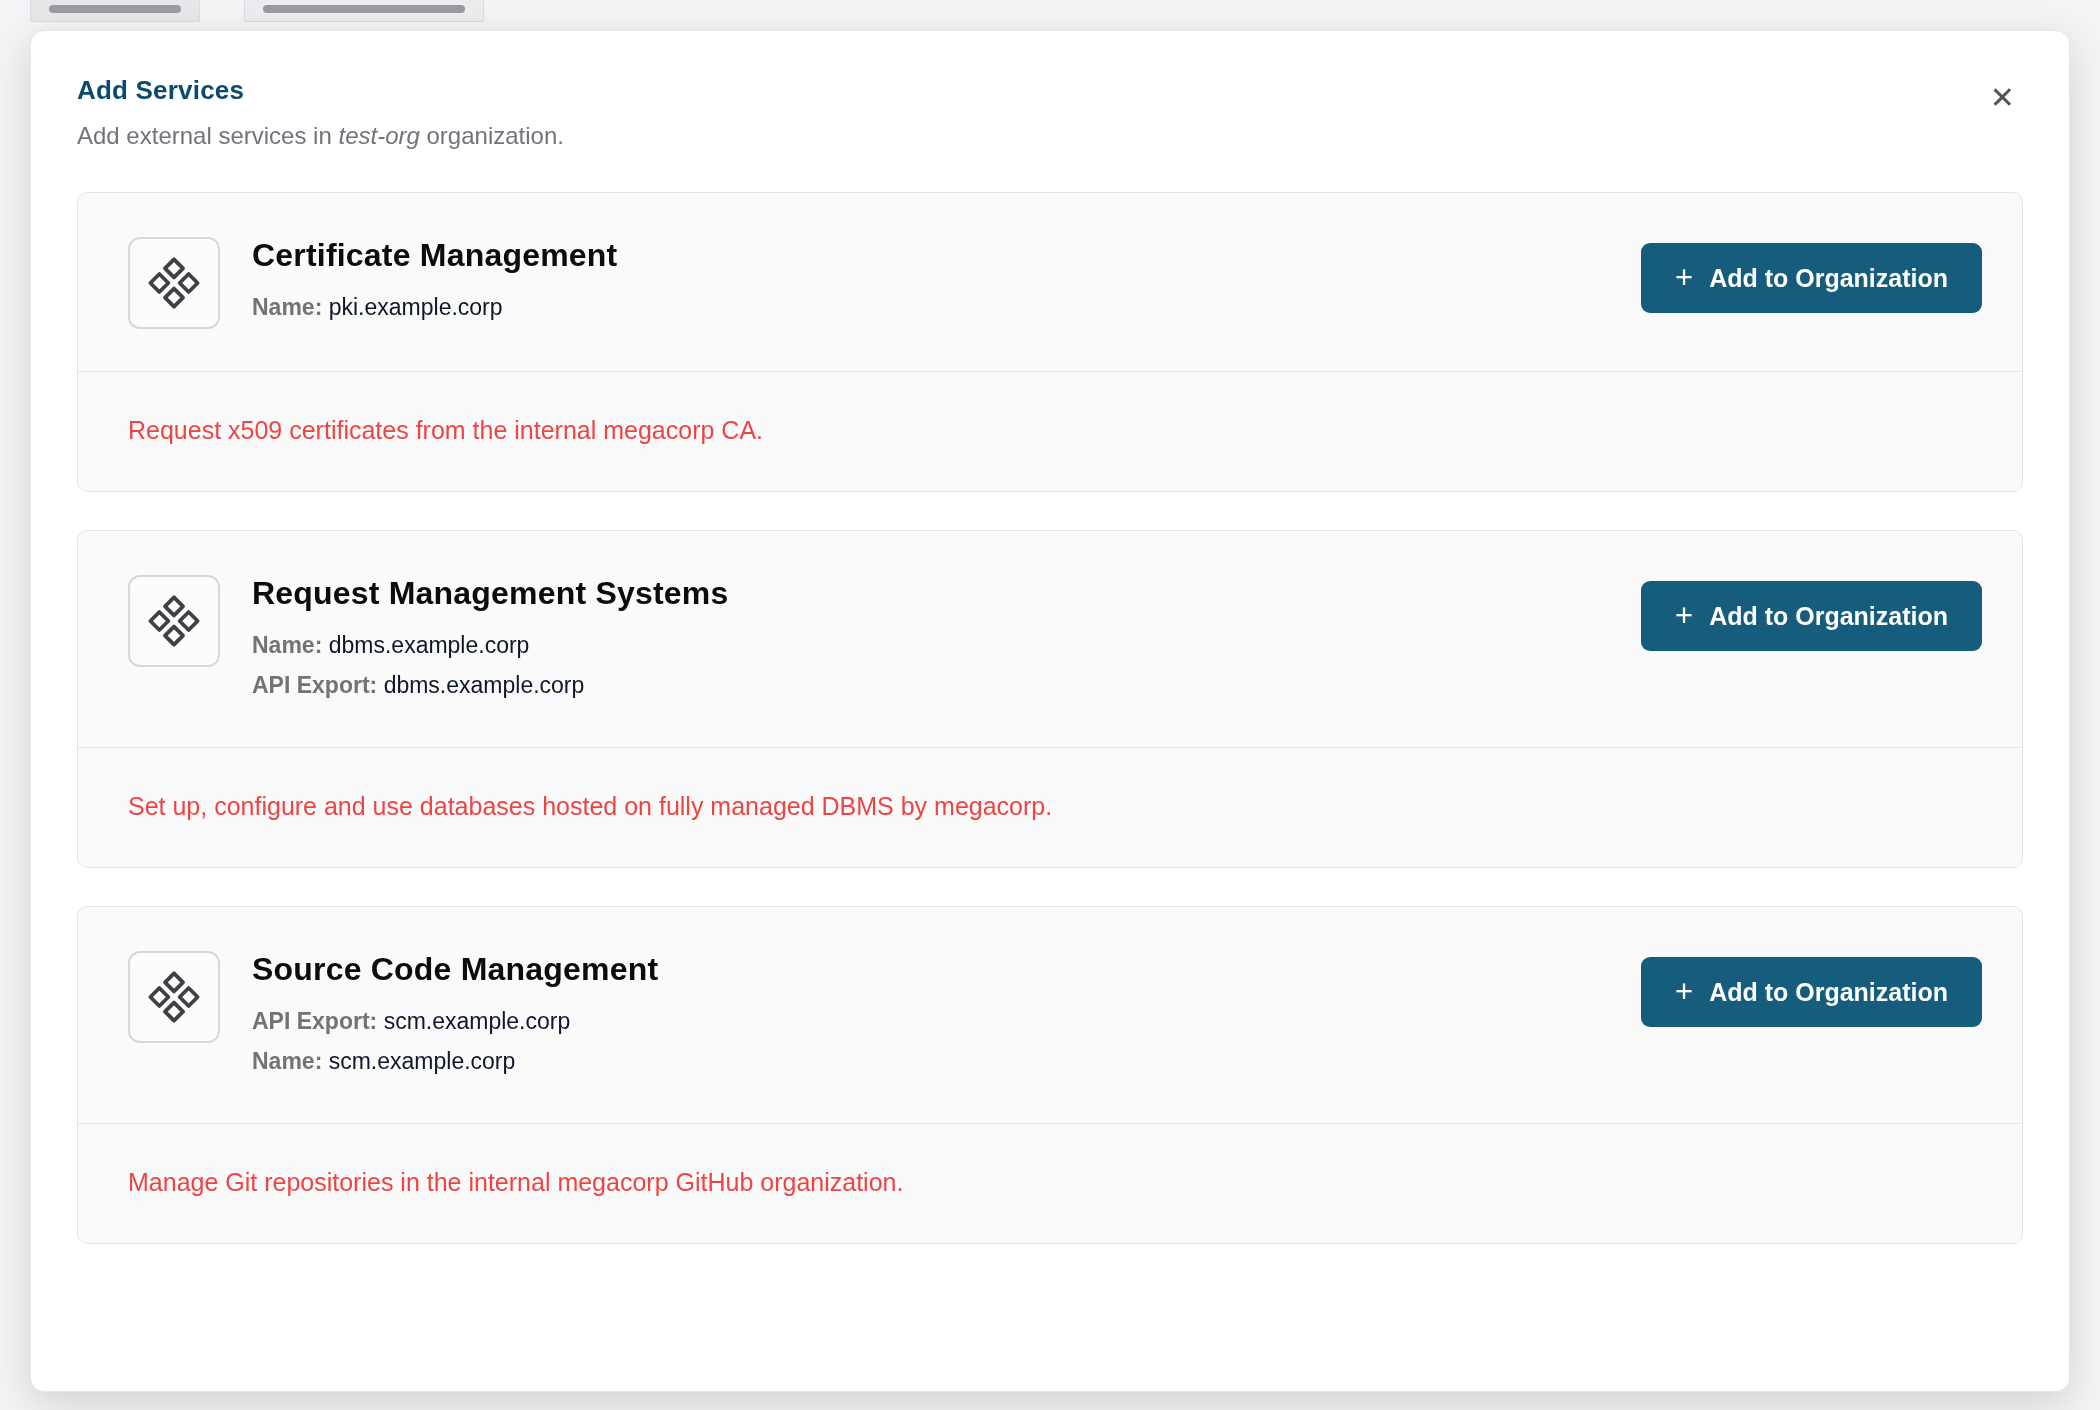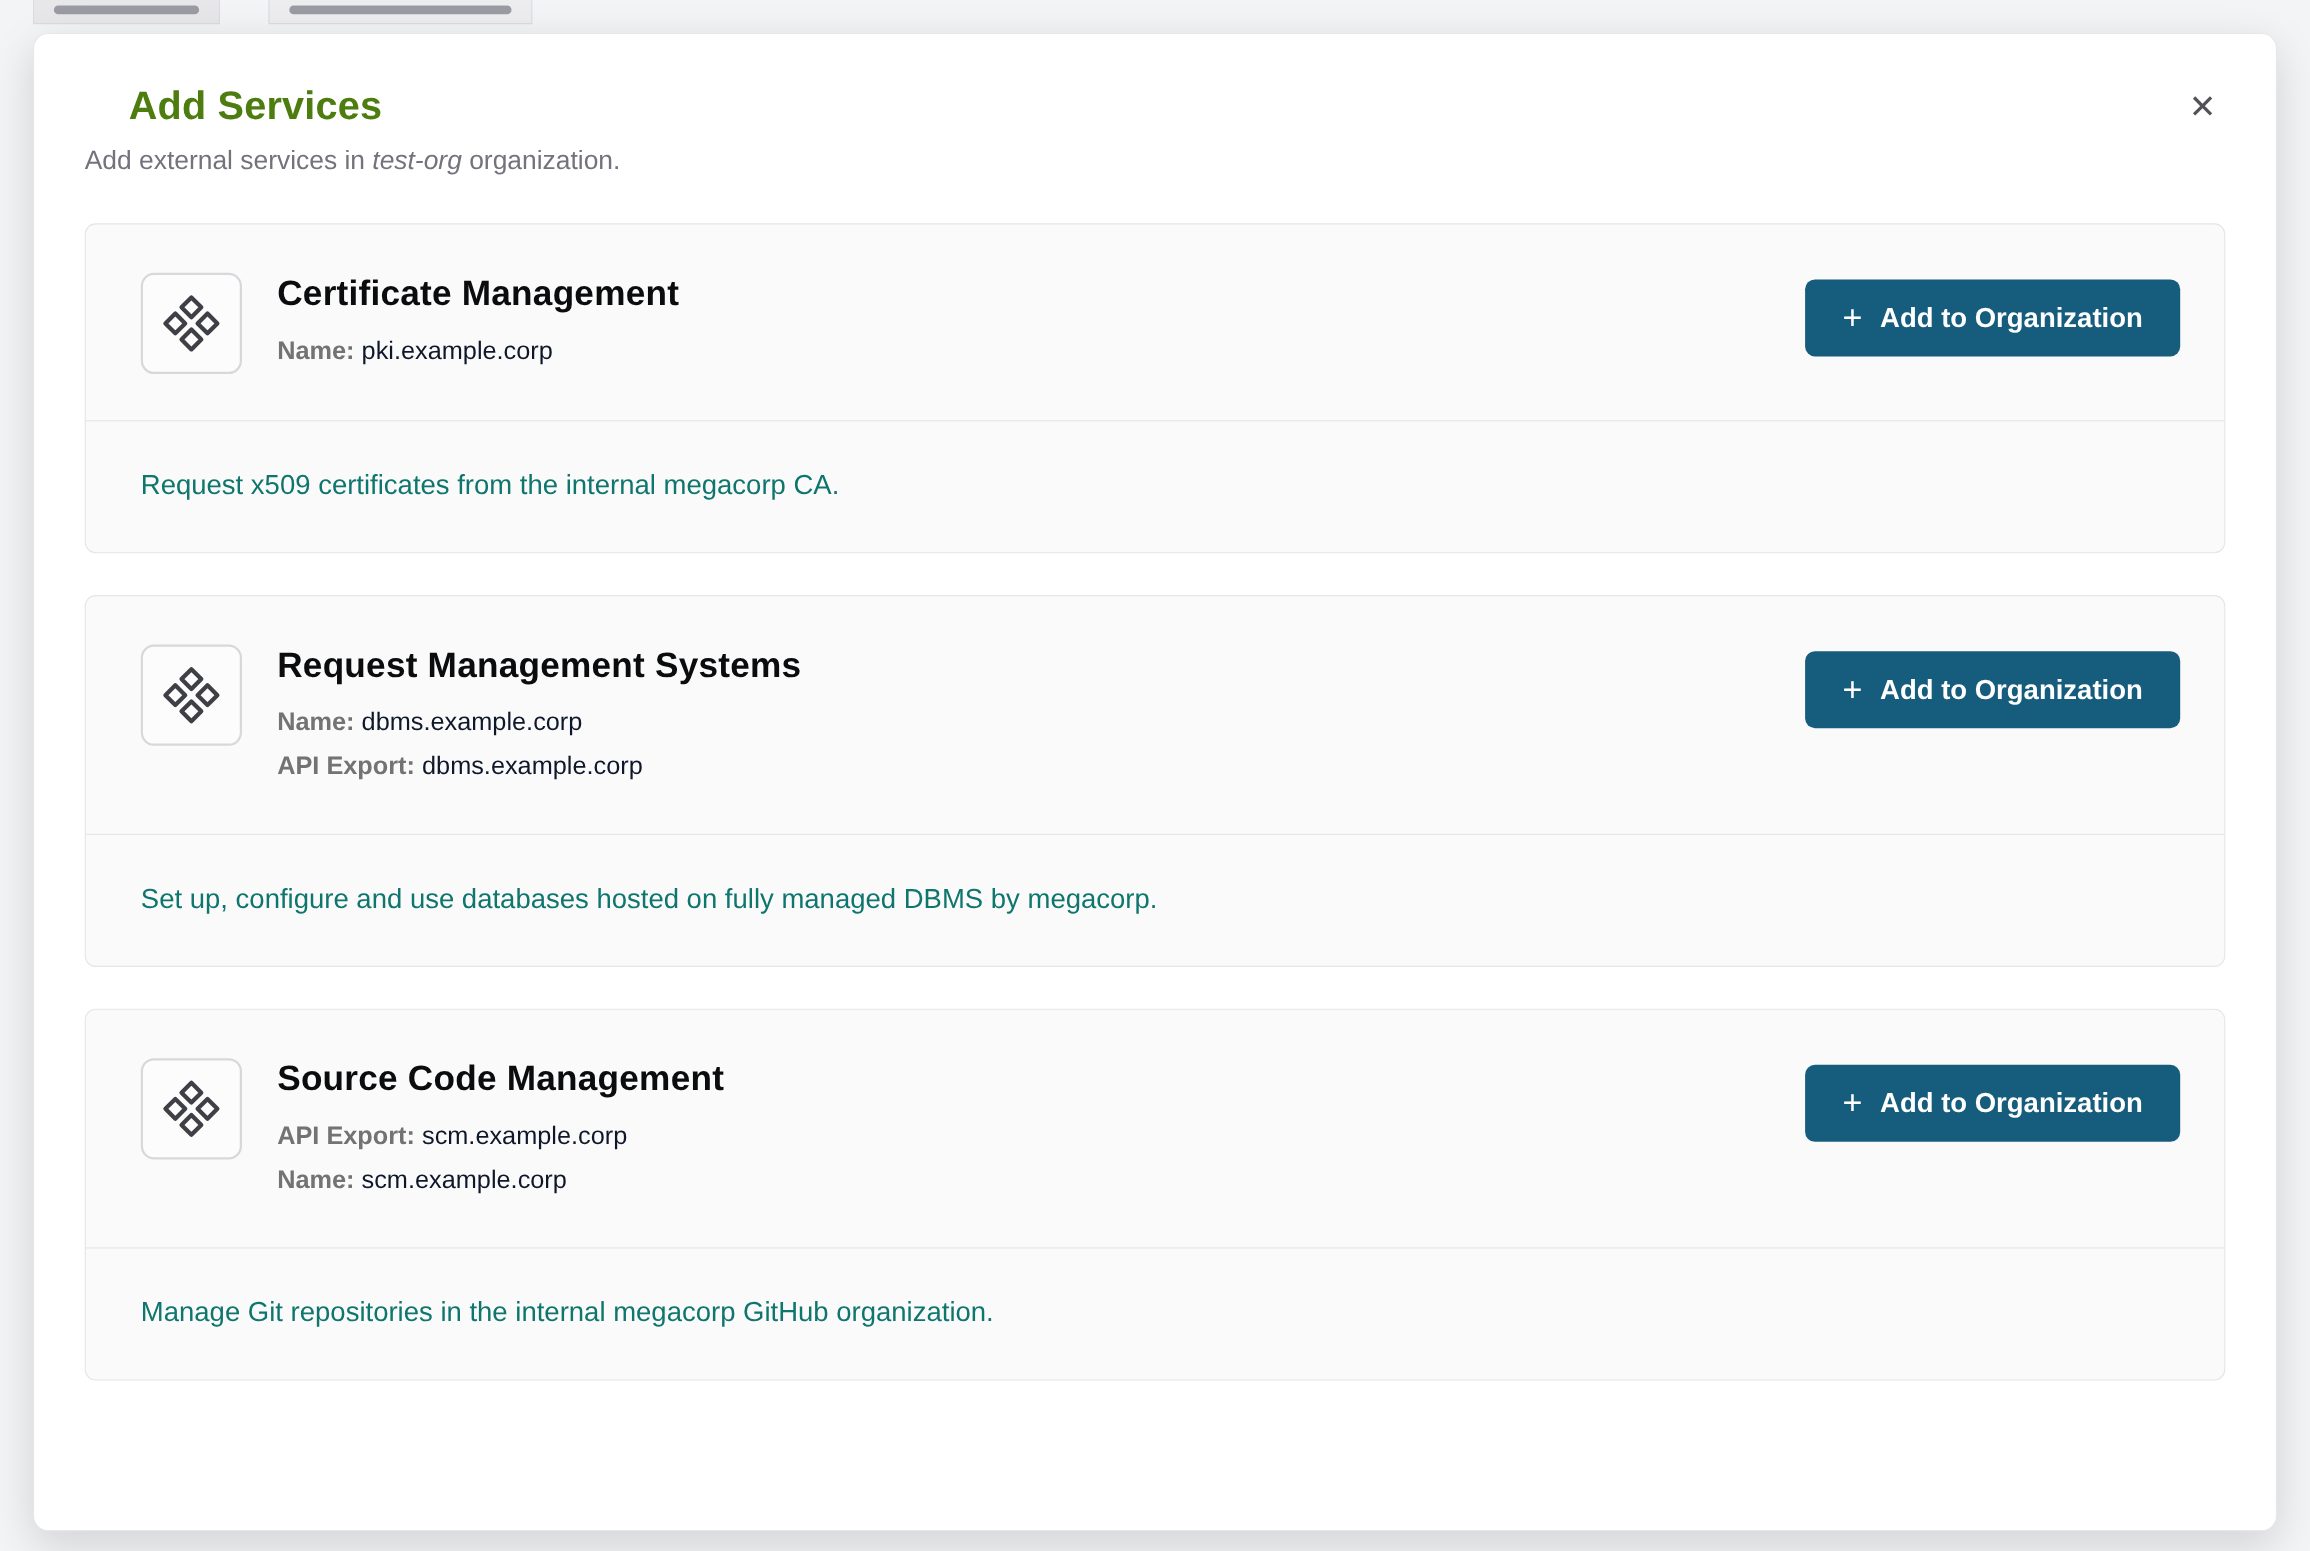--- a/index.html
+++ b/index.html
@@ -39,23 +39,22 @@
     box-shadow: 0 12px 40px rgba(0,0,0,0.14);
     padding: 44px 46px 0 46px;
   }
   .close-btn {
     position: absolute; top: 52px; right: 54px;
     font-size: 30px; line-height: 1; color: #52525b;
     background: none; border: none; cursor: pointer;
     font-family: "DejaVu Sans", sans-serif; font-weight: 400;
   }
   .modal-title {
-    font-size: 36px; font-weight: 700; color: #4d7c0f;
+    font-size: 26px; font-weight: 700; color: #0c4a6e;
     letter-spacing: 0.2px;
-    margin-left: 40px;
   }
   .modal-subtitle {
     margin-top: 16px;
     font-size: 24px; color: #73737c;
   }
   .modal-subtitle .org { font-style: italic; }
 
   .cards { margin-top: 42px; display: flex; flex-direction: column; gap: 38px; }
 
   .card {
@@ -98,21 +97,21 @@
     white-space: nowrap;
   }
   .add-btn .plus {
     font-size: 31px; font-weight: 400; line-height: 1;
     position: relative; top: -1px;
   }
 
   .card-desc {
     border-top: 1px solid #e5e5e8;
     padding: 44px 50px 46px 50px;
-    font-size: 25px; color: #0f766e;
+    font-size: 25px; color: #ef4444;
   }
 </style>
 </head>
 <body>
 
 <div class="bg-tabs">
   <div class="bg-tab t1">
       <div class="txt"></div>
     </div>
   <div class="bg-tab t2">

